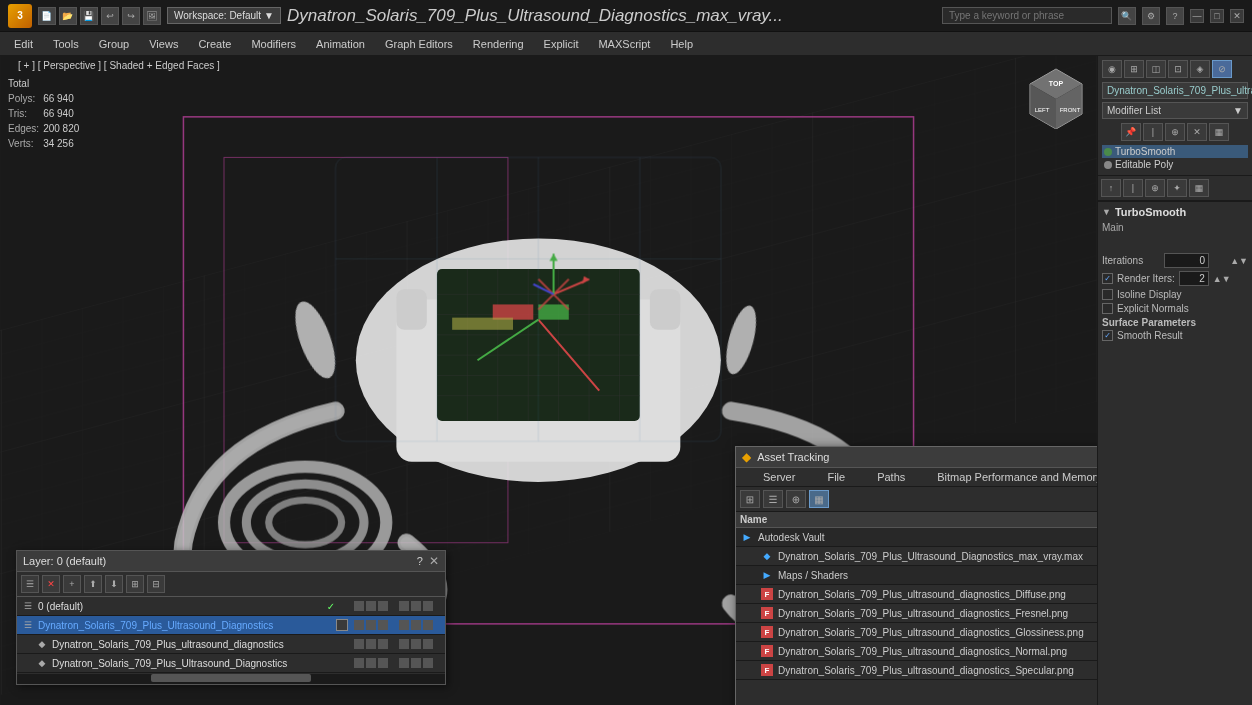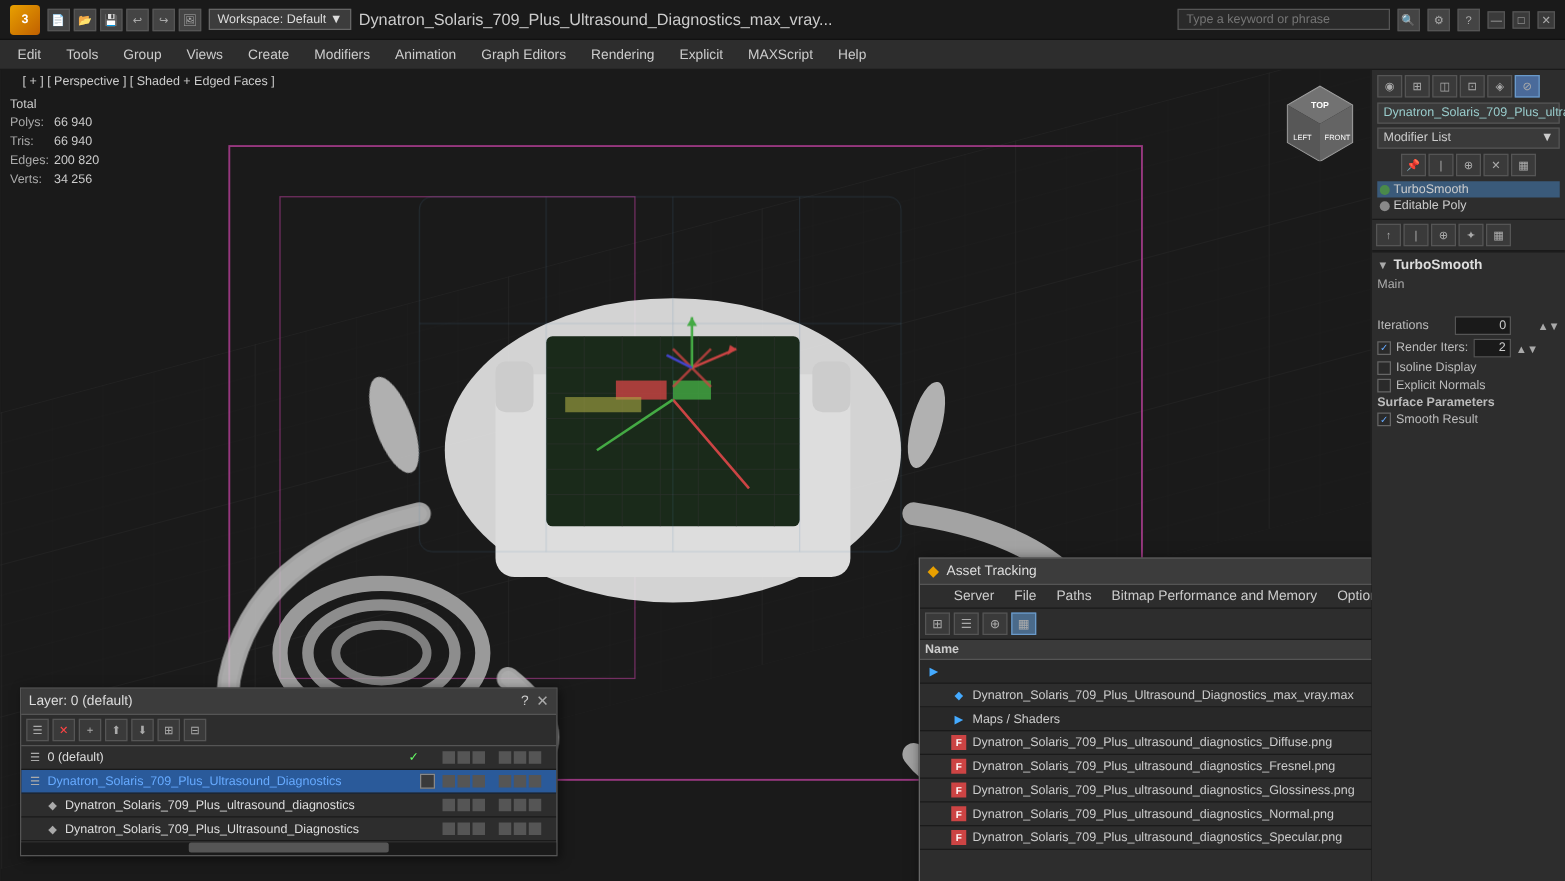--- a/index.html
+++ b/index.html
@@ -28,21 +28,21 @@
     #title-bar .tb-icon {
       width: 18px; height: 18px; background: #444; border: 1px solid #555;
       display: flex; align-items: center; justify-content: center;
       font-size: 9px; color: #aaa; cursor: pointer;
     }
     #title-bar .workspace-btn {
       background: #3c3c3c; border: 1px solid #666; padding: 2px 6px;
       color: #ddd; font-size: 10px; cursor: pointer; display: flex; align-items: center; gap: 3px;
     }
     #title-bar .title-text {
-      flex: 1; color: #ccc; font-size: 13px; overflow: hidden; text-overflow: ellipsis; white-space: nowrap;
+      flex: 1; color: #ccc; font-size: 17px; overflow: hidden; text-overflow: ellipsis; white-space: nowrap; font-style: italic;
     }
     #title-bar .search-box {
       background: #2a2a2a; border: 1px solid #555; padding: 2px 6px;
       color: #aaa; font-size: 10px; width: 170px;
     }
     #title-bar .win-btn {
       width: 14px; height: 14px; font-size: 9px; color: #aaa;
       background: #3a3a3a; border: 1px solid #555;
       display: flex; align-items: center; justify-content: center; cursor: pointer;
     }
@@ -254,21 +254,21 @@
     #asset-panel-header {
       background: #3c3c3c;
       display: flex; align-items: center; justify-content: space-between;
       padding: 3px 6px;
       border-bottom: 1px solid #555;
     }
     .asset-panel-title-row { display: flex; align-items: center; gap: 6px; }
     .asset-panel-icon { color: #e8a000; font-size: 12px; }
     #asset-menu-bar {
       background: #2d2d2d;
-      display: flex; padding: 2px 21px; gap: 4px;
+      display: flex; padding: 2px 21px; gap: 20px;
       border-bottom: 1px solid #1a1a1a;
     }
     .asset-menu-item { color: #ccc; font-size: 11px; padding: 1px 6px; cursor: pointer; }
     .asset-toolbar {
       display: flex; gap: 4px; padding: 3px 4px; border-bottom: 1px solid #1a1a1a;
       align-items: center; justify-content: space-between;
     }
     .asset-tool-group { display: flex; gap: 3px; }
     .asset-tool-btn {
       width: 20px; height: 18px; background: #3a3a3a; border: 1px solid #555;
@@ -612,20 +612,21 @@
 
       </div>
       <div class="asset-table-header">
         <div class="asset-col-name">Name</div>
 
       </div>
       <div class="asset-table-body">
 
         <div class="asset-group-row">
           <div class="asset-icon blue">▶</div>
+          <div class="asset-name">Autodesk Vault</div>
 
         </div>
 
         <div class="asset-row">
           <div class="asset-indent"></div>
           <div class="asset-icon blue">◆</div>
           <div class="asset-name">Dynatron_Solaris_709_Plus_Ultrasound_Diagnostics_max_vray.max</div>
 
         </div>
 

